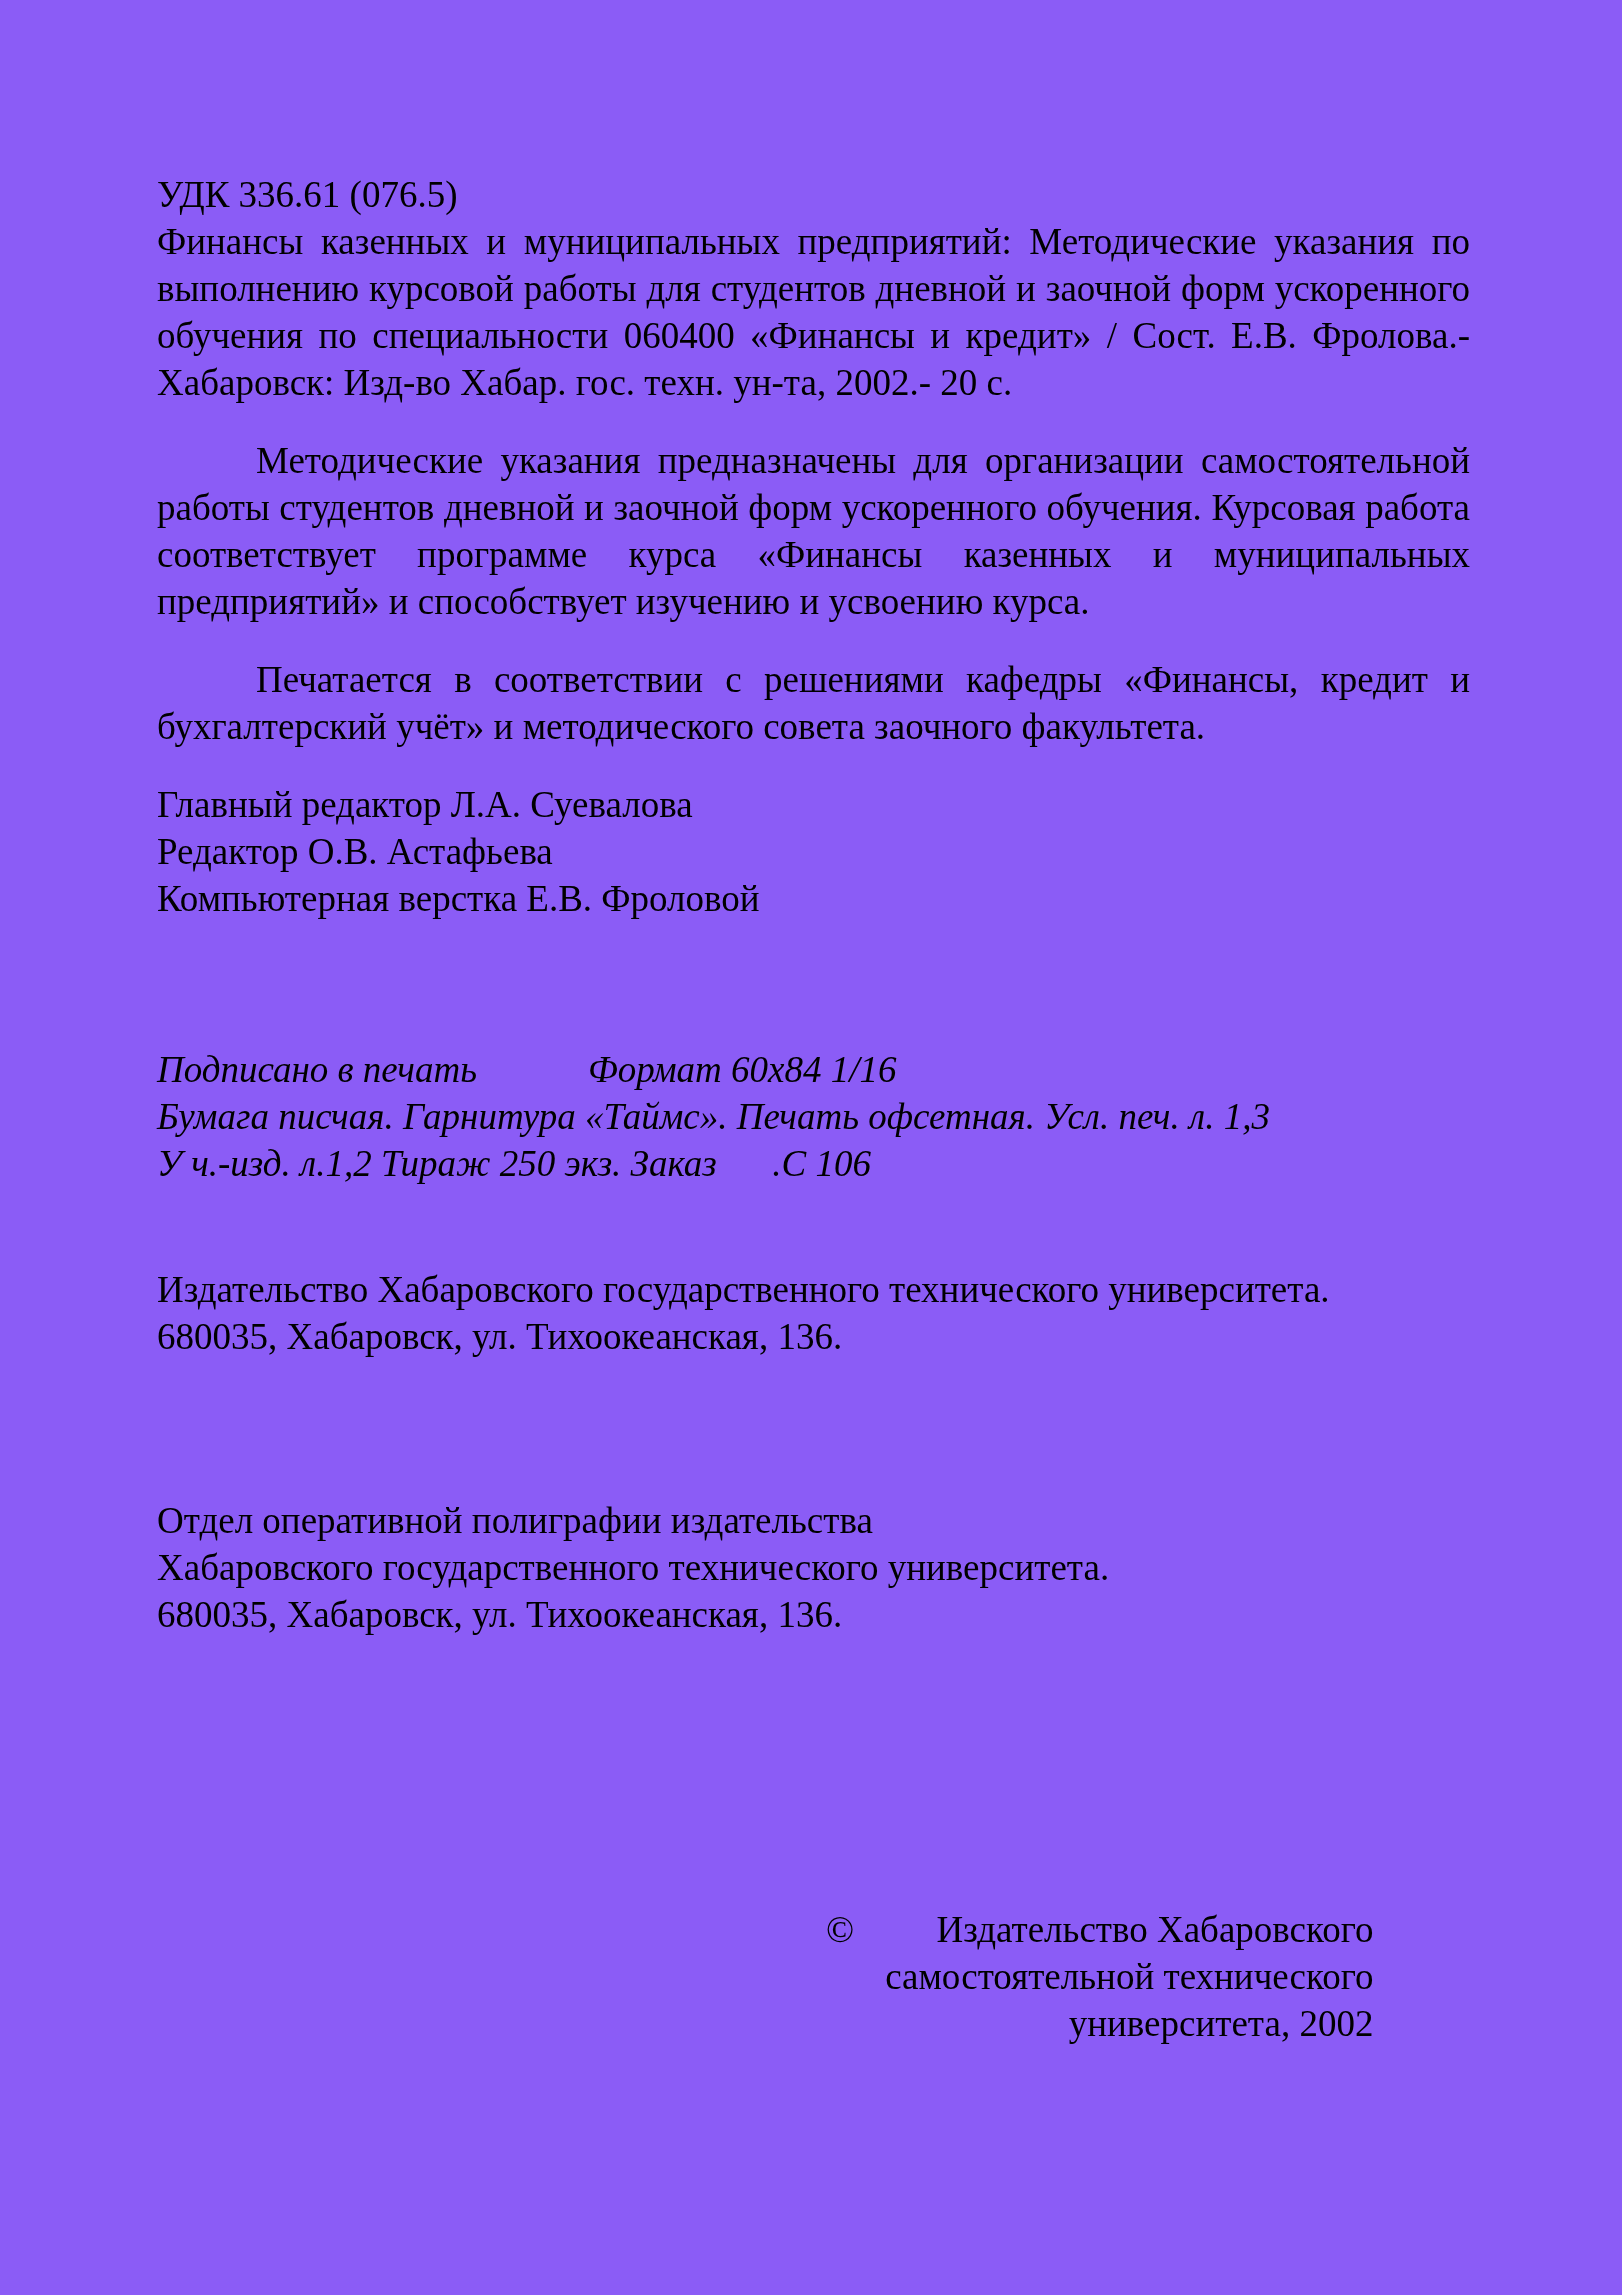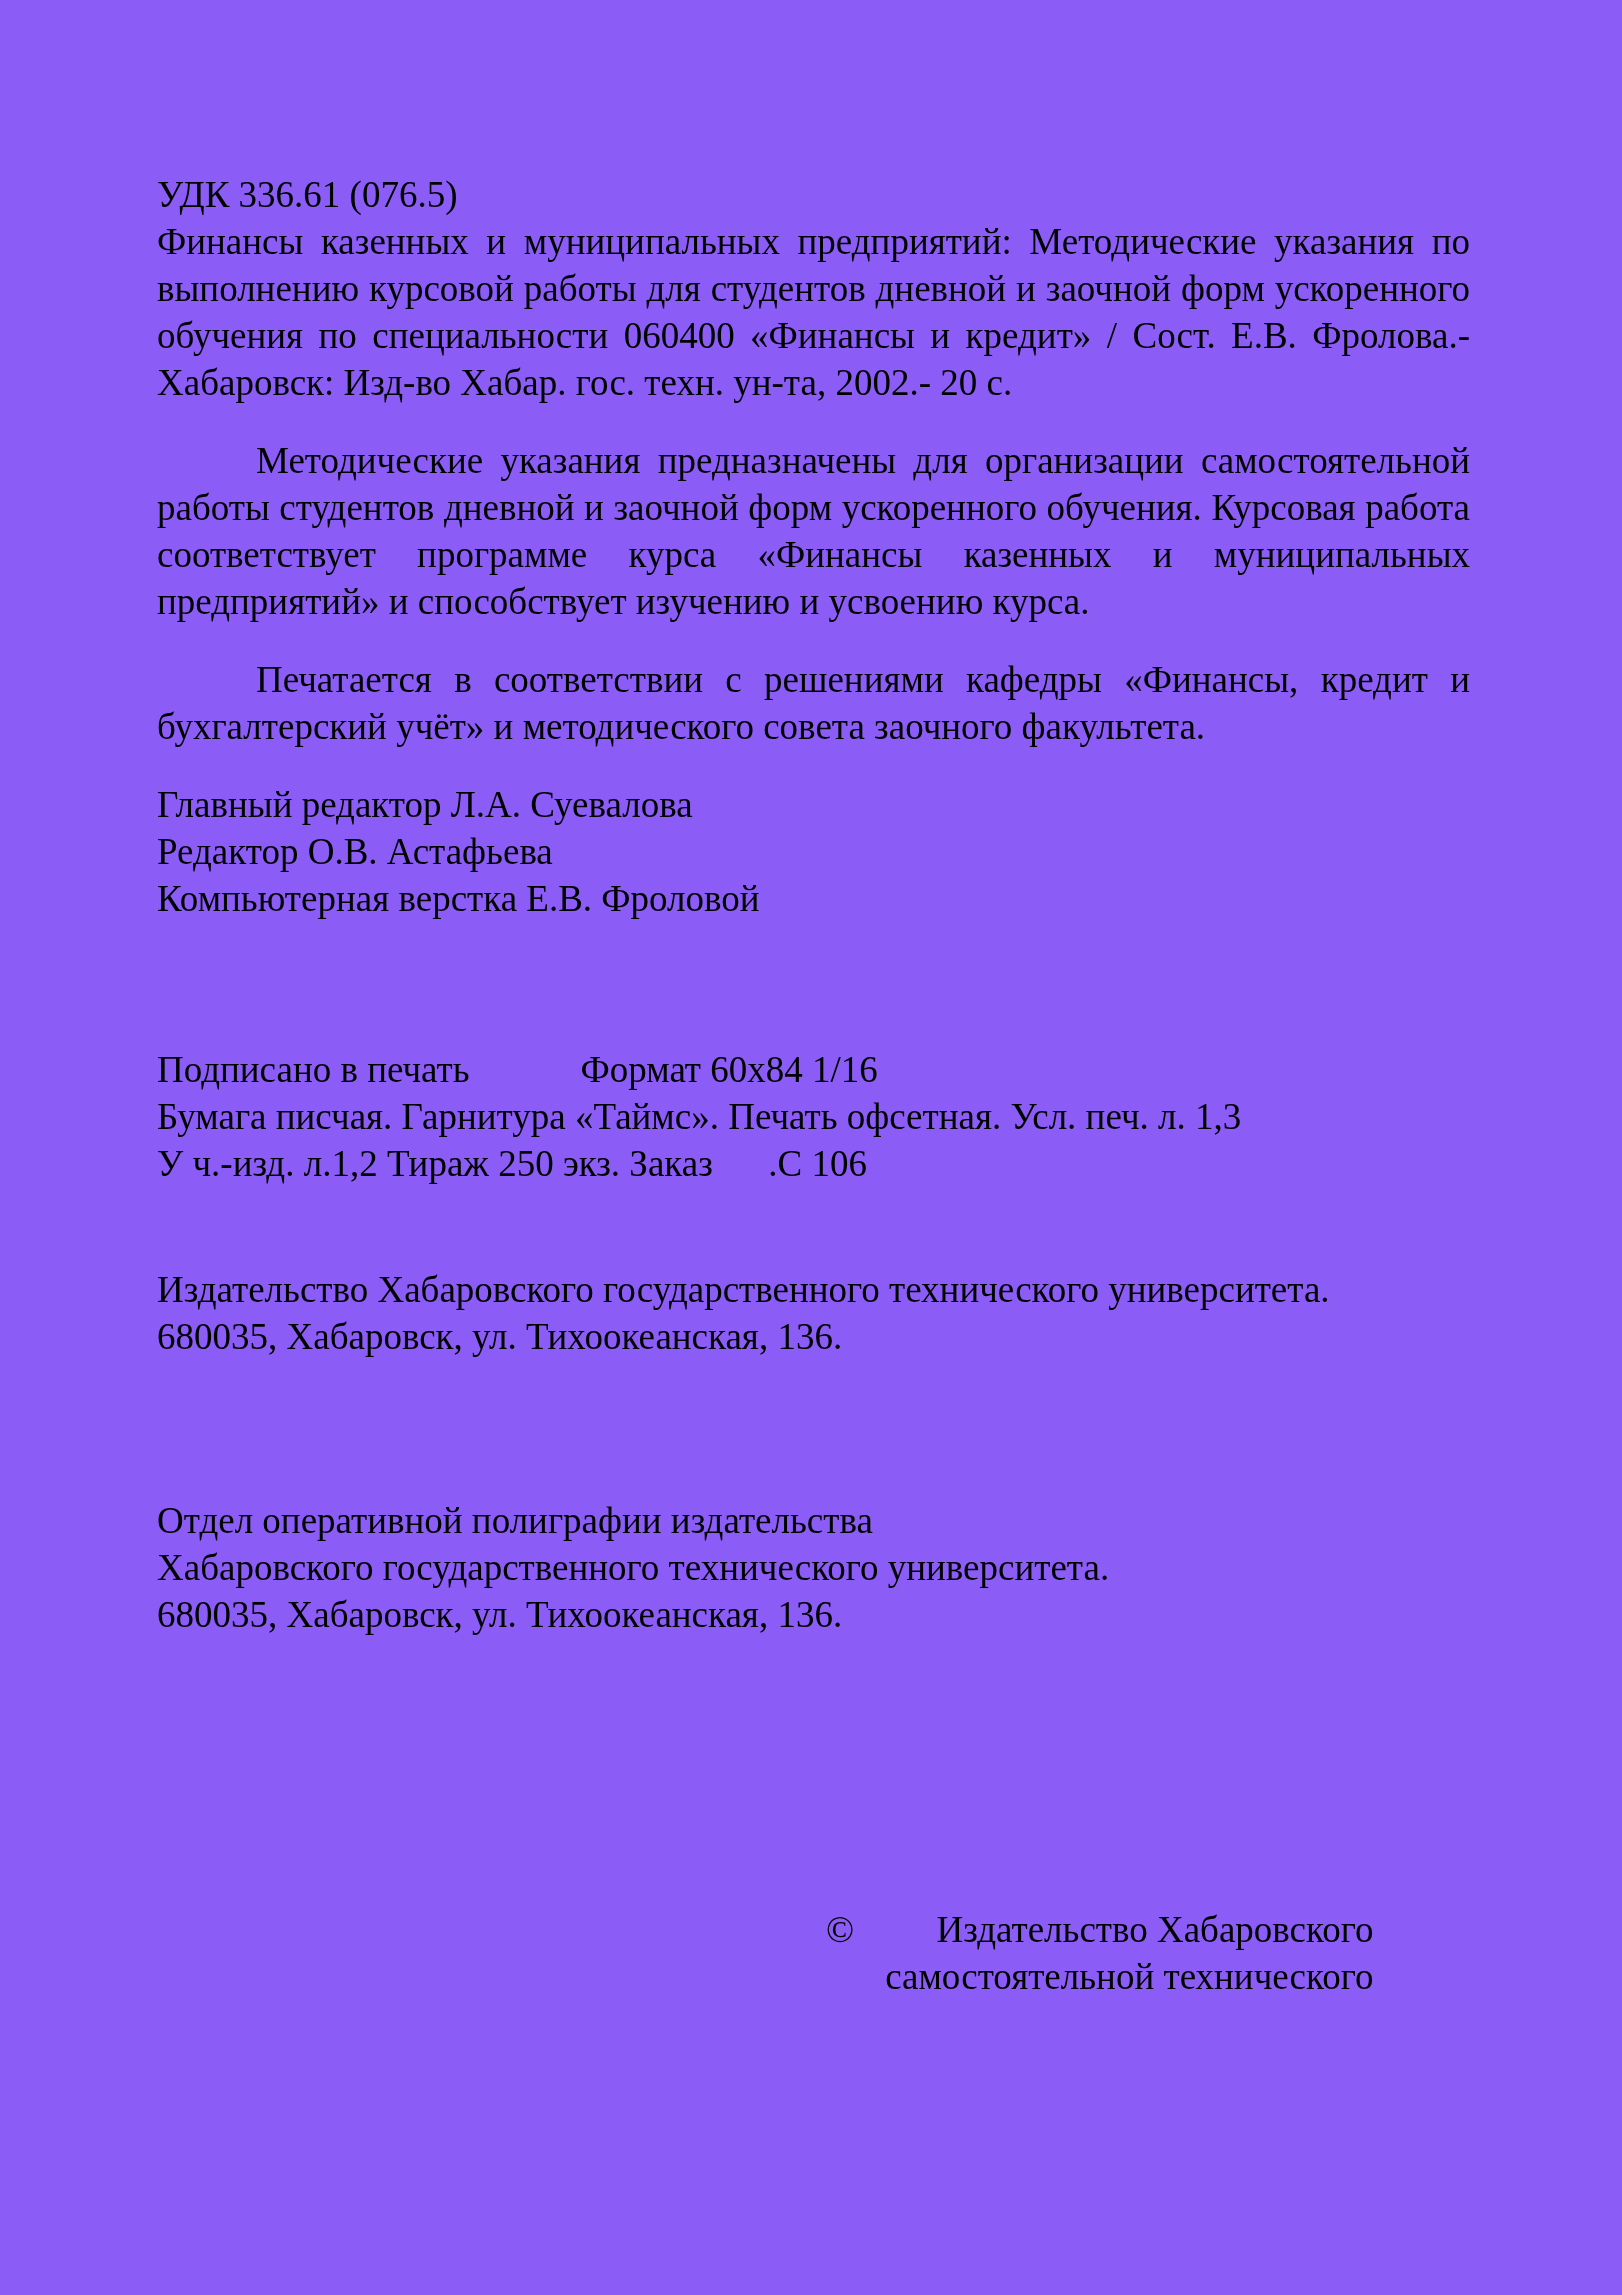--- a/index.html
+++ b/index.html
@@ -32,20 +32,21 @@
   }
   .gap-sm { margin-top: 31px; }
   .gap-md { margin-top: 79px; }
   .gap-lg { margin-top: 124px; }
   .gap-xl { margin-top: 137px; }
   .centered {
     text-align: left;
   }
   .prewrap {
     white-space: pre-wrap;
+    font-style: italic;
   }
   .copyright {
     display: flex;
     align-items: flex-start;
     margin-left: 669px;
     margin-top: 268px;
   }
   .copyright .sym {
     margin-right: 31px;
   }
@@ -87,17 +88,18 @@
     <div>Отдел оперативной полиграфии издательства</div>
     <div>Хабаровского государственного технического университета.</div>
     <div>680035, Хабаровск, ул. Тихоокеанская, 136.</div>
   </div>
 
   <div class="copyright">
     <span class="sym">©</span>
     <div class="lines">
       <div>Издательство Хабаровского</div>
       <div>самостоятельной технического</div>
+      <div>университета, 2002</div>
     </div>
   </div>
 
 </div>
 
 
 </body></html>

